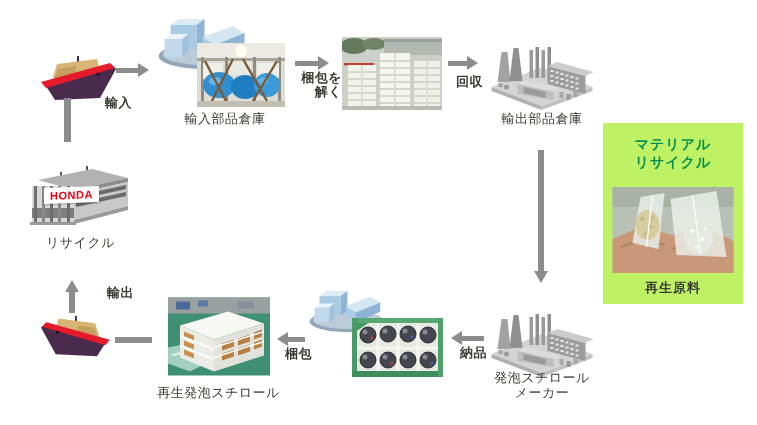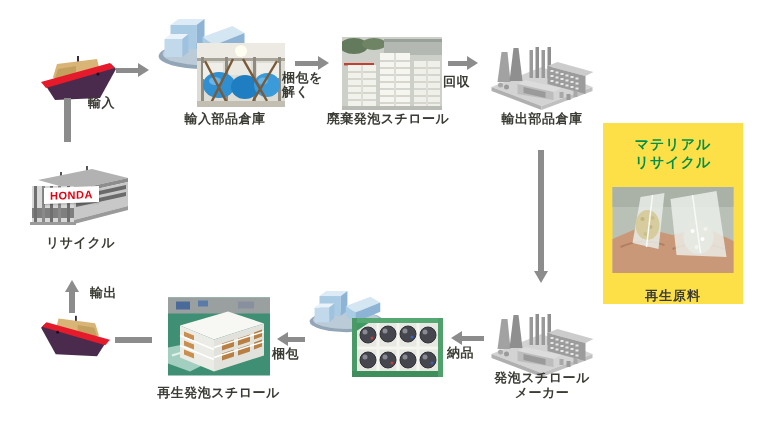--- a/index.html
+++ b/index.html
@@ -1,43 +1,43 @@
 <!DOCTYPE html>
 <html><head>
 <meta charset="utf-8">
 <style>
   html,body{margin:0;padding:0;background:#fff;}
   #canvas{position:relative;width:757px;height:425px;background:#ffffff;overflow:hidden;
           font-family:"Liberation Sans","DejaVu Sans",sans-serif;}
   .abs{position:absolute;}
-  .node-label{position:absolute;text-align:center;font-weight:bold;font-size:13px;
+  .node-label{position:absolute;text-align:center;font-weight:normal;font-size:13px;
               color:#3c3c36;line-height:1.18;letter-spacing:.5px;}
-  .edge-label{position:absolute;text-align:left;font-weight:bold;font-size:13px;
+  .edge-label{position:absolute;text-align:right;font-weight:bold;font-size:13px;
               color:#3c3c36;line-height:1.1;letter-spacing:.5px;}
   .pre{white-space:pre-line;}
   
   .arr{position:absolute;height:5px;background:#8c8c8c;}
   .arr .head{position:absolute;width:0;height:0;}
   .arr-r .head{right:-11px;top:-5px;border-left:11px solid #8c8c8c;
                border-top:7.5px solid transparent;border-bottom:7.5px solid transparent;}
   .arr-l .head{left:-11px;top:-5px;border-right:11px solid #8c8c8c;
                border-top:7.5px solid transparent;border-bottom:7.5px solid transparent;}
   .arr-v{width:6px;background:#8c8c8c;position:absolute;}
   .arr-v .head{position:absolute;width:0;height:0;left:-4px;}
   .arr-down .head{bottom:-12px;border-top:12px solid #8c8c8c;
                   border-left:7px solid transparent;border-right:7px solid transparent;}
   .arr-up .head{top:-12px;border-bottom:12px solid #8c8c8c;
                 border-left:7px solid transparent;border-right:7px solid transparent;}
   .bar{position:absolute;background:#8c8c8c;}
   
-  #material-box{position:absolute;left:603px;top:123px;width:140px;height:181px;background:#fde047;}
+  #material-box{position:absolute;left:603px;top:123px;width:140px;height:181px;background:#bef264;}
   #material-title{position:absolute;left:0;top:13px;width:100%;text-align:center;
                   color:#008f4c;font-weight:bold;font-size:14px;line-height:1.25;letter-spacing:1px;}
   #material-caption{position:absolute;left:0;top:156px;width:100%;text-align:center;
-                    color:#3c3c36;font-weight:bold;font-size:13px;letter-spacing:1px;margin-top:8px;}
+                    color:#3c3c36;font-weight:bold;font-size:13px;letter-spacing:1px;}
   .photo{position:absolute;display:block;}
   
   #honda-sign{position:absolute;left:44px;top:187px;width:55px;height:16px;background:#ffffff;
               box-shadow:0 1px 2px rgba(0,0,0,.25);transform:skewY(-2deg);
               display:flex;align-items:center;justify-content:center;}
   #honda-sign span{color:#e60012;font-weight:bold;font-size:11px;letter-spacing:.5px;}
 </style>
 </head>
 <body>
 
@@ -132,21 +132,20 @@
       <line x1="72" y1="45" x2="98" y2="45"></line>
         <line x1="72" y1="52" x2="98" y2="52"></line>
       <line x1="72" y1="59" x2="98" y2="59"></line>
         <line x1="72" y1="66" x2="98" y2="66"></line>
     </g>
     <line x1="20" y1="28" x2="20" y2="70" stroke="#ddddd4" stroke-width="2"></line>
     <line x1="53" y1="16" x2="53" y2="70" stroke="#ddddd4" stroke-width="2"></line>
     <line x1="85" y1="24" x2="85" y2="70" stroke="#ddddd4" stroke-width="2"></line>
     <rect y="69" width="100" height="4" fill="#b8bcb4"></rect>
   </svg>
-  <div class="node-label" style="left:318px;top:111px;width:140px">廃棄発泡スチロール</div>
 
   <div class="arr arr-r" style="left:448px;top:61px;width:19px">
       <span class="head"></span>
     </div>
   <div class="edge-label" style="left:443px;top:75px;width:40px">回収</div>
 
   <svg class="abs" style="left:489px;top:40px" width="106" height="70" viewBox="0 0 105 70">
     <polygon points="2,47 52,27 103,47 52,66" fill="#d3d3d3"></polygon>
     <polygon points="2,47 2,51 52,70 52,66" fill="#b0b0b0"></polygon>
     <polygon points="103,47 103,51 52,70 52,66" fill="#c0c0c0"></polygon>

